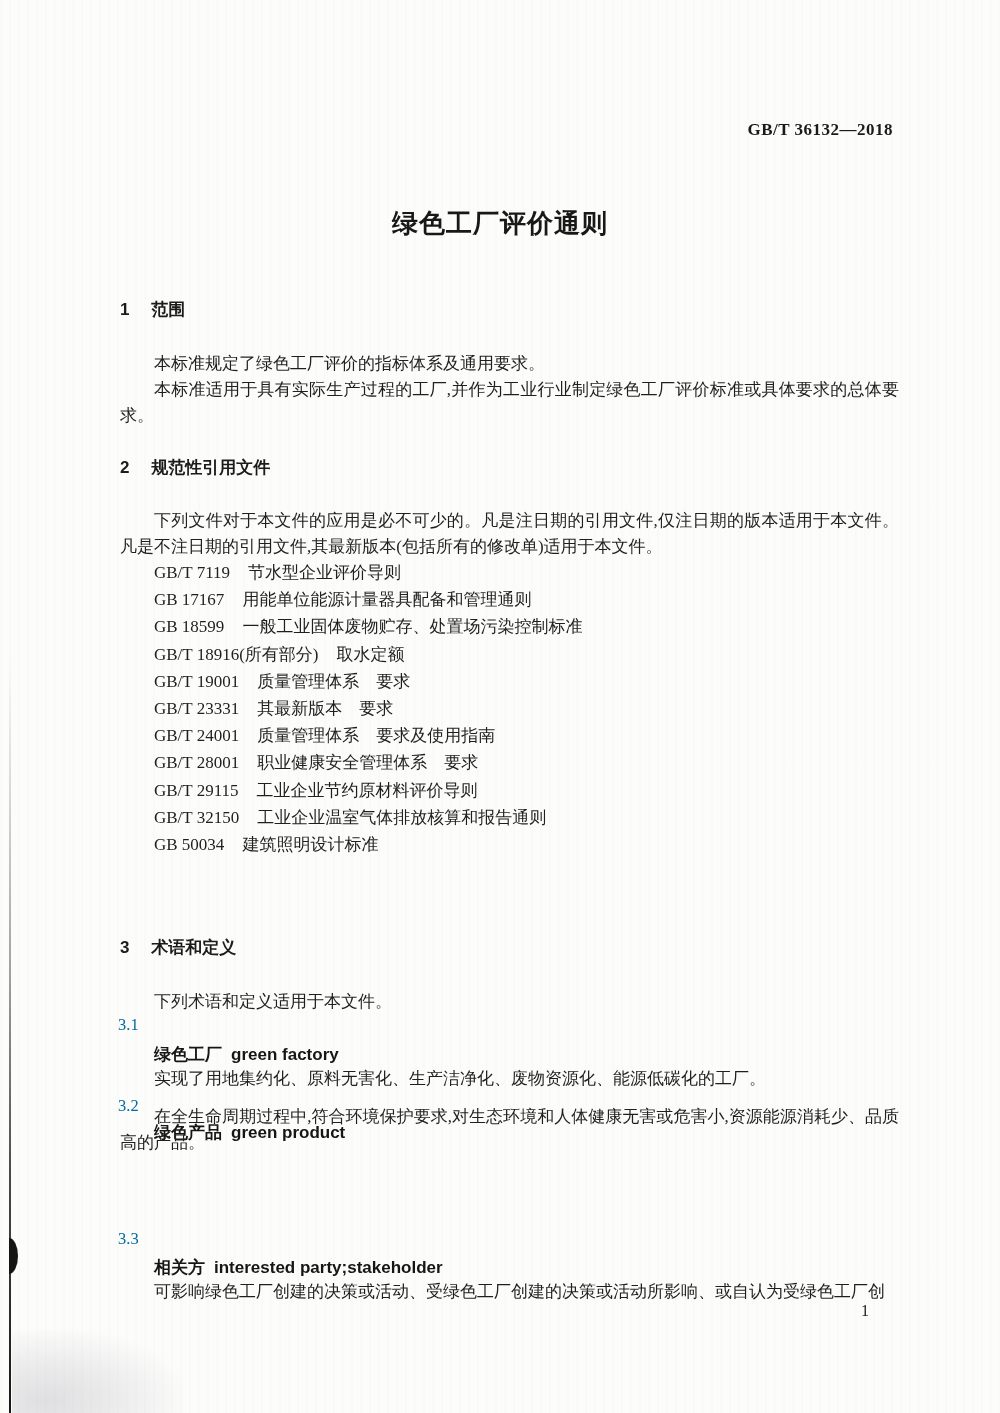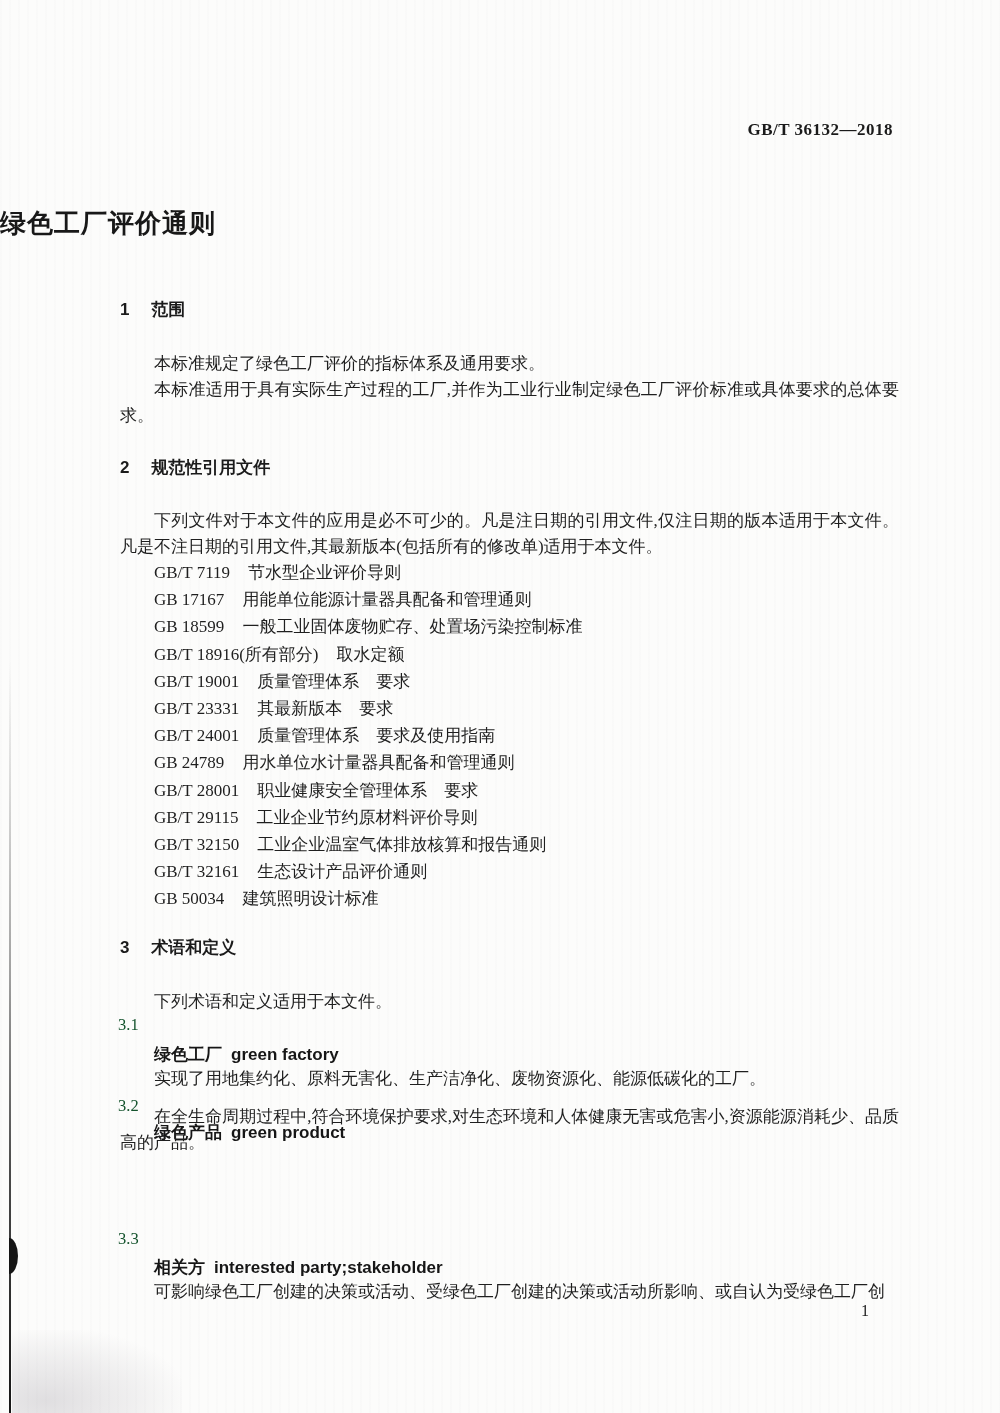--- a/index.html
+++ b/index.html
@@ -54,21 +54,21 @@
     top: 120px; right: 107px;
     font-family: "Liberation Serif", serif;
     font-weight: bold;
     font-size: 17px;
     letter-spacing: 0.5px;
     color: #1b1b1b;
   }
   .doc-title {
     position: absolute;
     top: 206px; left: 0; width: 100%;
-    text-align: left;
+    text-align: center;
     font-family: "Liberation Sans", sans-serif;
     font-weight: bold;
     font-size: 26px;
     letter-spacing: 1px;
     color: #181818;
   }
   .sec-heading {
     position: absolute;
     left: 120px;
     font-family: "Liberation Sans", sans-serif;
@@ -95,21 +95,21 @@
     font-size: 17px;
     line-height: 27.2px;
   }
   .ref-row { white-space: nowrap; }
   .ref-code { display: inline-block; margin-right: 18px; }
   .term-id {
     position: absolute;
     left: 118px;
     font-size: 16.5px;
     font-family: "Liberation Serif", serif;
-    color: #14532d;
+    color: #0369a1;
   }
   .term-line {
     position: absolute;
     left: 154px;
     font-size: 17px;
     font-weight: bold;
     white-space: nowrap;
     color: #161616;
   }
   .term-line .term-zh {
@@ -168,33 +168,27 @@
     <div class="ref-row">
       <span class="ref-code">GB/T 19001</span><span class="ref-title">质量管理体系　要求</span>
     </div>
     <div class="ref-row">
       <span class="ref-code">GB/T 23331</span><span class="ref-title">其最新版本　要求</span>
     </div>
     <div class="ref-row">
       <span class="ref-code">GB/T 24001</span><span class="ref-title">质量管理体系　要求及使用指南</span>
     </div>
     <div class="ref-row">
-      <span class="ref-code">GB 24789</span><span class="ref-title">用水单位水计量器具配备和管理通则</span>
-    </div>
-    <div class="ref-row">
       <span class="ref-code">GB/T 28001</span><span class="ref-title">职业健康安全管理体系　要求</span>
     </div>
     <div class="ref-row">
       <span class="ref-code">GB/T 29115</span><span class="ref-title">工业企业节约原材料评价导则</span>
     </div>
     <div class="ref-row">
       <span class="ref-code">GB/T 32150</span><span class="ref-title">工业企业温室气体排放核算和报告通则</span>
-    </div>
-    <div class="ref-row">
-      <span class="ref-code">GB/T 32161</span><span class="ref-title">生态设计产品评价通则</span>
     </div>
     <div class="ref-row">
       <span class="ref-code">GB 50034</span><span class="ref-title">建筑照明设计标准</span>
     </div>
   </div>
 
   <div class="sec-heading" style="top:936px">
     <span class="sec-num">3</span>
     <span class="sec-title">术语和定义</span>
   </div>

